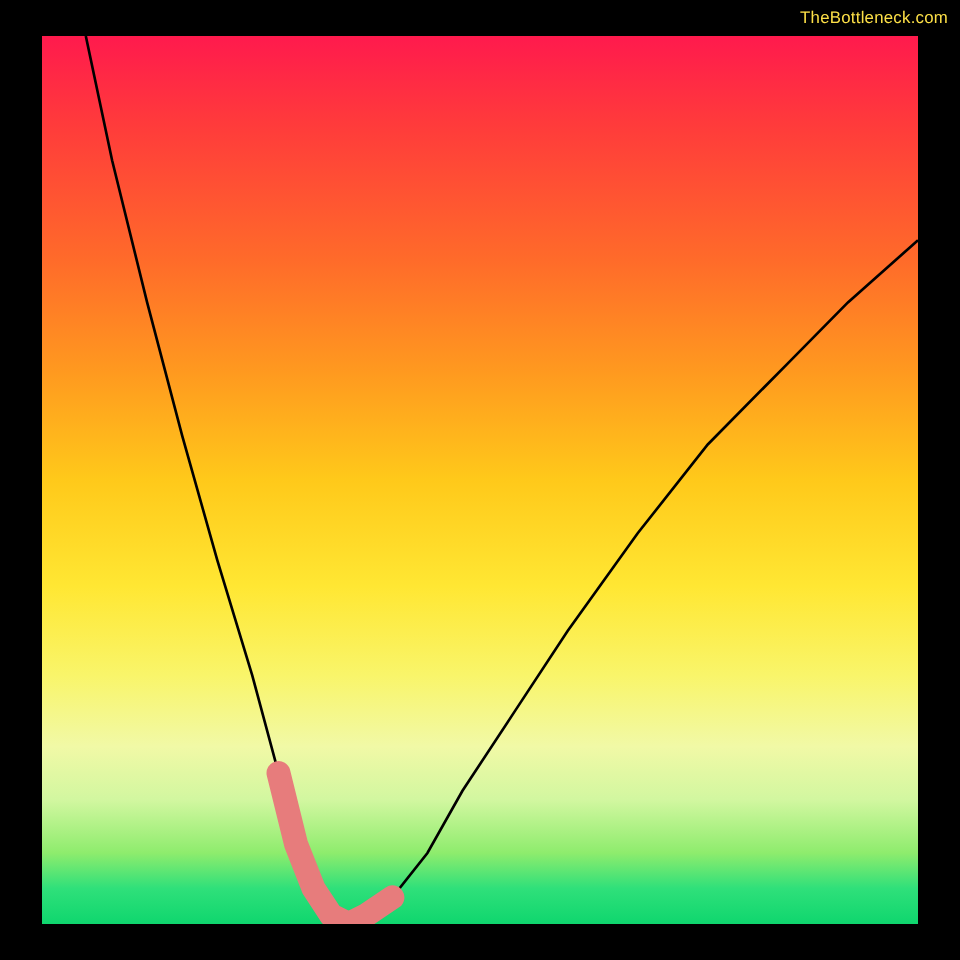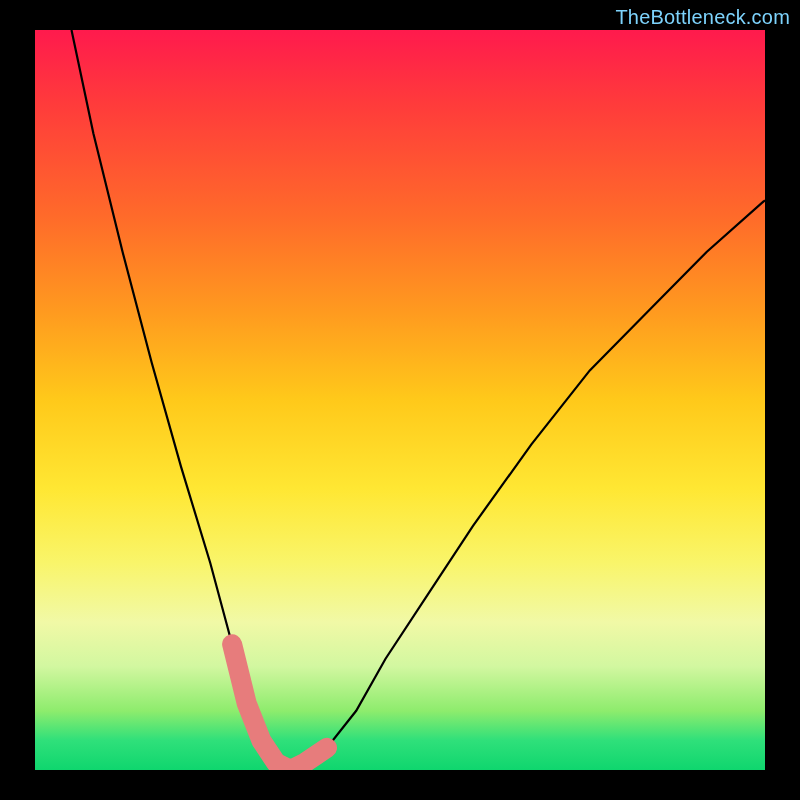--- a/index.html
+++ b/index.html
@@ -36,22 +36,22 @@
       #d2f7a0 86%,
       #8eec6d 92%,
       #2fe07a 96%,
       #0fd66e 100%
     );
   }
   .watermark {
     position: absolute;
     top: 6px;
     right: 10px;
-    color: #7dd3fc;
-    font-size: 20px;
+    color: #fde047;
+    font-size: 14px;
     font-weight: 500;
     letter-spacing: 0.2px;
   }
   svg.curve {
     position: absolute;
     left: 35px;
     top: 30px;
     width: 730px;
     height: 740px;
   }

